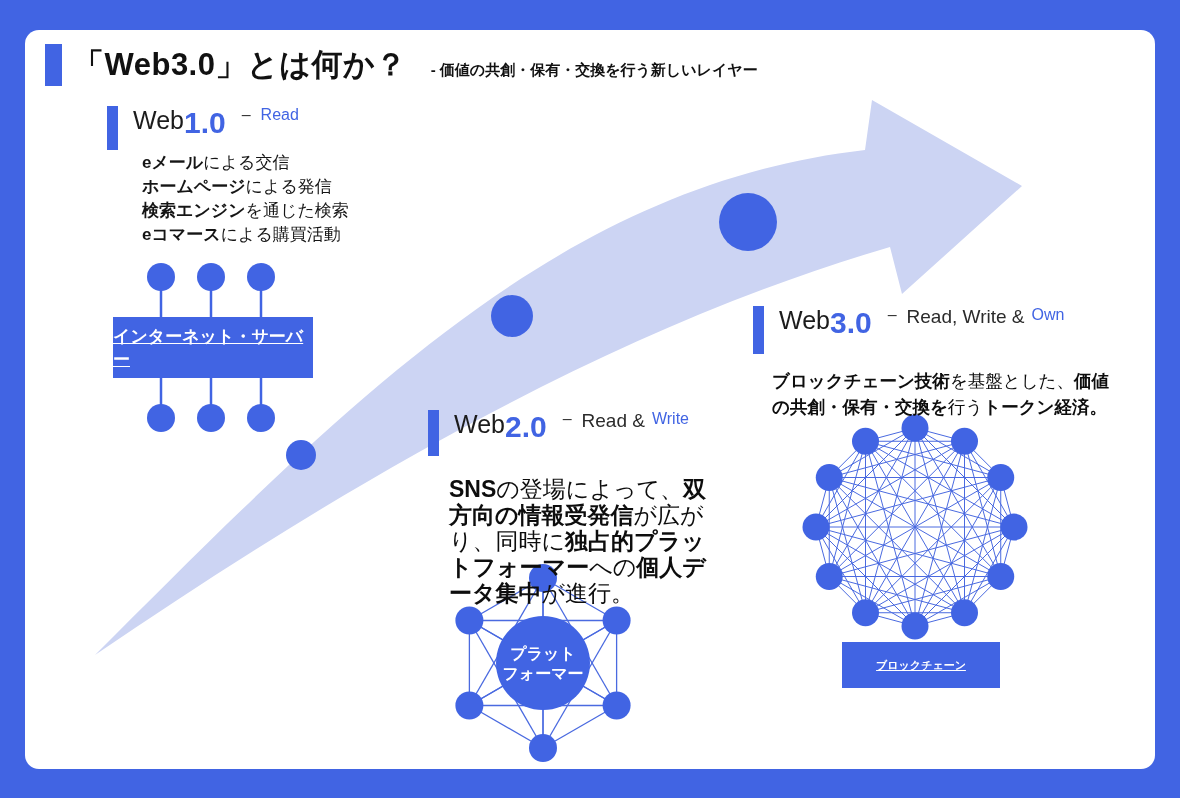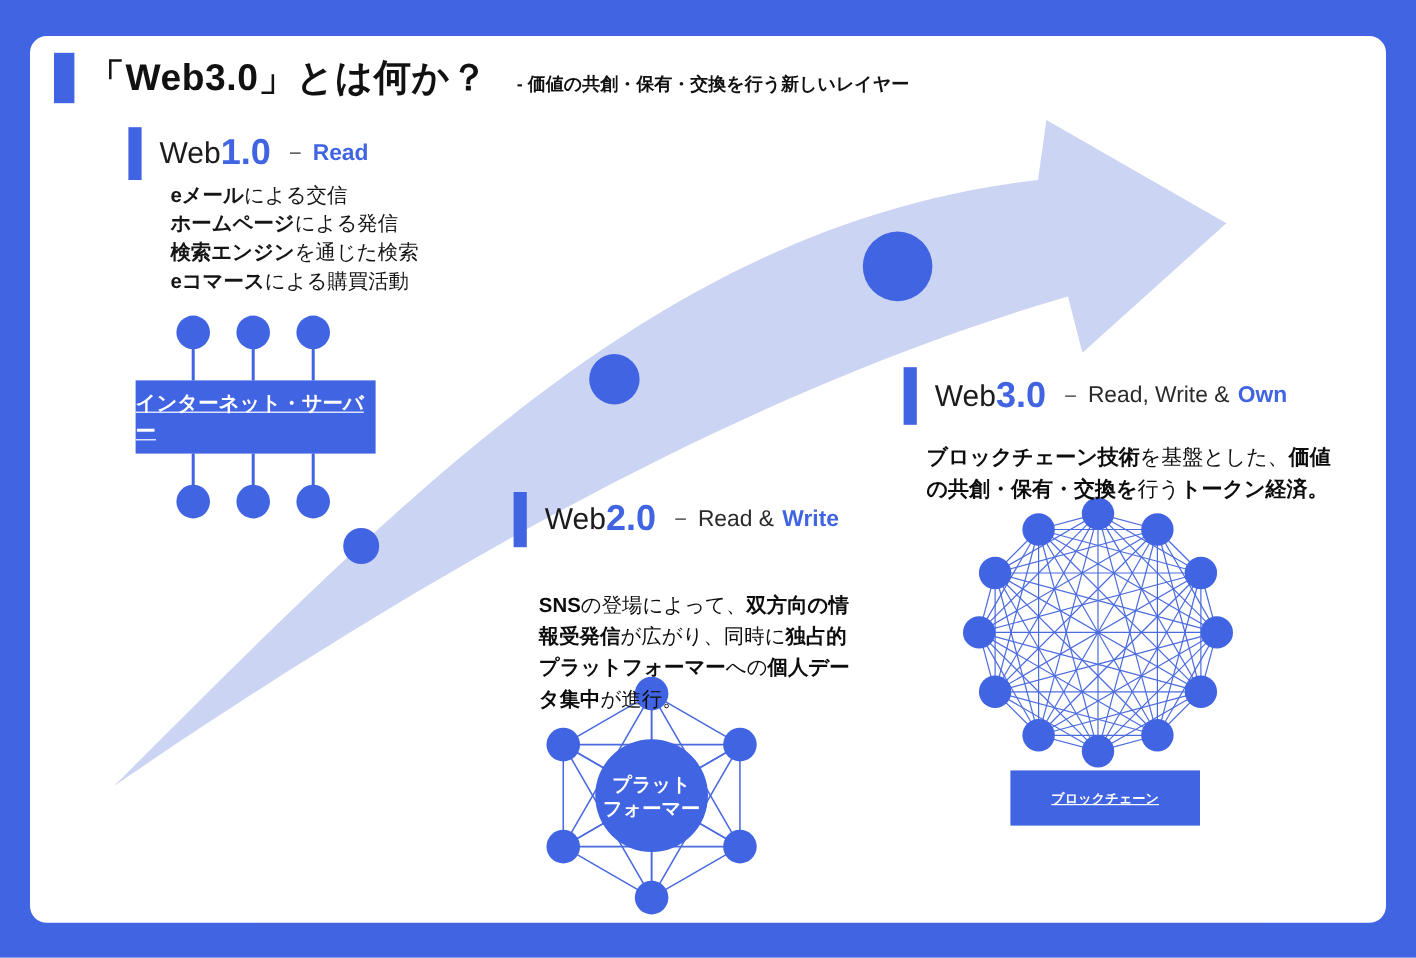--- a/index.html
+++ b/index.html
@@ -15,35 +15,35 @@
   .layer{position:absolute;left:0;top:0;}
   
   .title{position:absolute;left:45px;top:44px;display:flex;z-index:3;}
   .title .bar{width:17px;background:var(--primary);margin-right:11px;align-self:stretch;}
   .title .txt{display:flex;align-items:baseline;}
   .title h1{font-size:31px;font-weight:bold;color:#111;letter-spacing:0.5px;}
   .title .sub{font-size:15px;font-weight:bold;color:#111;margin-left:24px;}
   
   .sec{position:absolute;display:flex;z-index:3;}
   .sec .bar{width:11px;background:var(--primary);margin-right:15px;align-self:stretch;}
-  .sec .txt{display:flex;align-items:center;white-space:nowrap;}
+  .sec .txt{display:flex;align-items:flex-start;white-space:nowrap;}
   .sec .w{font-size:25px;color:#1c1c1c;}
   .sec .v{font-size:30px;font-weight:bold;color:var(--primary);}
   .sec .d{font-size:16px;color:#333;margin:0 10px 0 16px;}
   .sec .p{font-size:19px;color:#2b2b2b;margin-right:7px;}
-  .sec .k{font-size:19px;font-weight:bold;color:var(--primary);}
+  .sec .k{font-size:16px;font-weight:normal;color:var(--primary);}
   #sec1{left:107px;top:106px;height:44px;}
   #sec2{left:428px;top:410px;height:46px;}
   #sec3{left:753px;top:306px;height:48px;}
   
   .list{position:absolute;left:142px;top:151px;font-size:17px;line-height:24px;z-index:3;}
   .list .b,.runs .b{font-weight:bold;}
   
   .runs{position:absolute;z-index:3;color:#0d0d0d;margin-top:10px;}
-  #para2{left:449px;top:482px;width:264px;font-size:17px;line-height:26px;}
+  #para2{left:449px;top:466px;width:264px;font-size:23px;line-height:26px;}
   #para3{left:772px;top:358px;width:342px;font-size:17.5px;line-height:26px;}
   
   .bluebox{position:absolute;background:var(--primary);color:#fff;font-weight:bold;display:flex;align-items:center;justify-content:center;z-index:4;text-decoration:underline;}
   #server-box{left:113px;top:317px;width:200px;height:61px;font-size:17px;}
   #chain-box{left:842px;top:642px;width:158px;height:46px;font-size:11px;}
   svg{display:block;}
   #server-svg{position:absolute;left:106px;top:260px;z-index:2;}
   #hex-svg{position:absolute;left:437px;top:556px;z-index:2;}
   #k12-svg{position:absolute;left:799px;top:412px;z-index:2;}
   #arrow-svg{z-index:1;}

